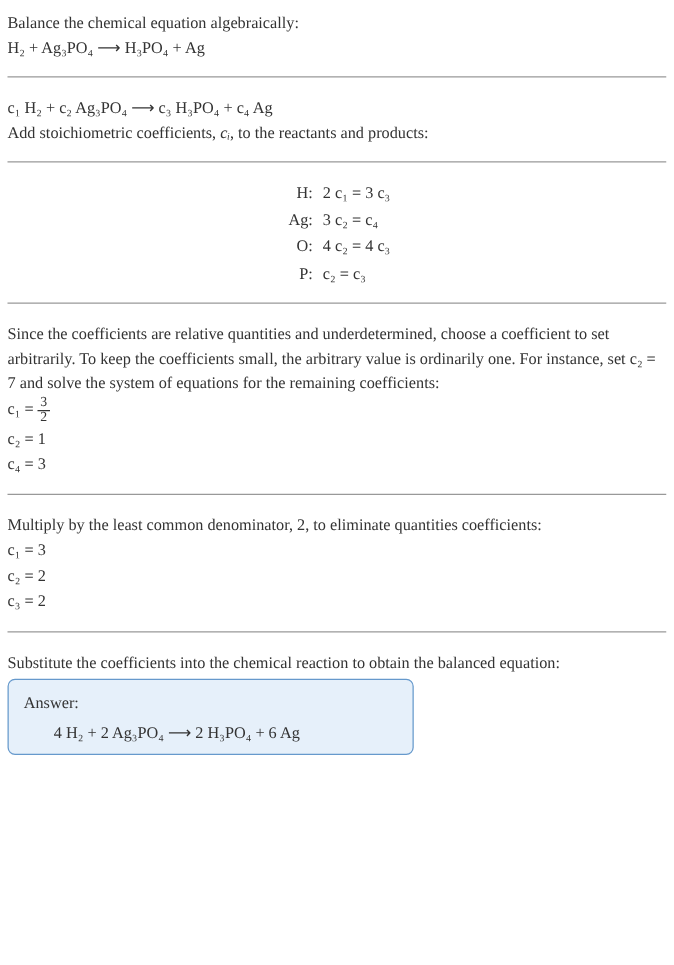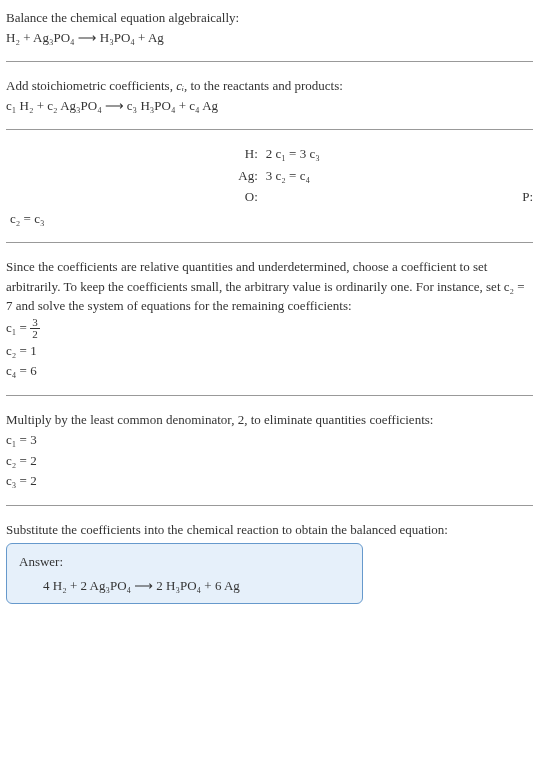--- a/index.html
+++ b/index.html
@@ -31,21 +31,21 @@
       margin-left: 4px;
     }
     .equation-table .label {
       text-align: right;
     }
     .answer-box {
       border: 1px solid #6699cc;
       background: #e6f0fa;
       border-radius: 6px;
       padding: 8px 12px;
-      width: 357px;
+      width: 325px;
       margin-top: 4px;
     }
     .answer-label {
       margin-bottom: 4px;
     }
     .answer-content {
       padding-left: 24px;
     }
     .ital {
       font-style: italic;
@@ -74,49 +74,50 @@
 <body>
 
 <div class="section">
   <div>Balance the chemical equation algebraically:</div>
   <div>H₂ + Ag₃PO₄  ⟶  H₃PO₄ + Ag</div>
 </div>
 
 <hr>
 
 <div class="section">
+  <div>c₁ H₂ + c₂ Ag₃PO₄  ⟶  c₃ H₃PO₄ + c₄ Ag</div>
   <div>
     <span>Add stoichiometric coefficients, </span><span class="ital">cᵢ</span><span>, to the reactants and products:</span>
   </div>
-  <div>c₁ H₂ + c₂ Ag₃PO₄  ⟶  c₃ H₃PO₄ + c₄ Ag</div>
 </div>
 
 <hr>
 
 <div class="section">
   <div class="equation-table">
     <div class="label">H:</div>
     <div>2 c₁ = 3 c₃</div>
     <div class="label">Ag:</div>
     <div>3 c₂ = c₄</div>
     <div class="label">O:</div>
+    <div>4 c₂ = 4 c₃</div>
     <div class="label">P:</div>
     <div>c₂ = c₃</div>
   </div>
 </div>
 
 <hr>
 
 <div class="section">
   <div>Since the coefficients are relative quantities and underdetermined, choose a coefficient to set arbitrarily. To keep the coefficients small, the arbitrary value is ordinarily one. For instance, set c₂ = 7 and solve the system of equations for the remaining coefficients:</div>
   <div class="coef-line">
     <span>c₁ = </span><span class="frac"><span class="num">3</span><span class="den">2</span></span>
   </div>
   <div class="coef-line">c₂ = 1</div>
-  <div class="coef-line">c₄ = 6</div>
+  <div class="coef-line">c₄ = 3</div>
 </div>
 
 <hr>
 
 <div class="section">
   <div>Multiply by the least common denominator, 2, to eliminate quantities coefficients:</div>
   <div class="coef-line">c₁ = 3</div>
   <div class="coef-line">c₂ = 2</div>
   <div class="coef-line">c₃ = 2</div>
 </div>

